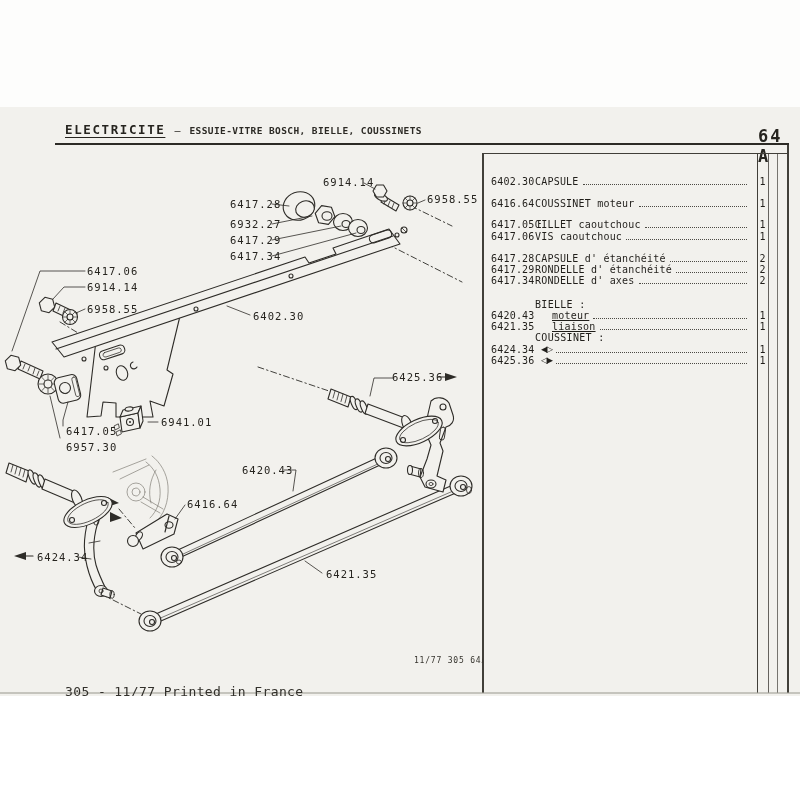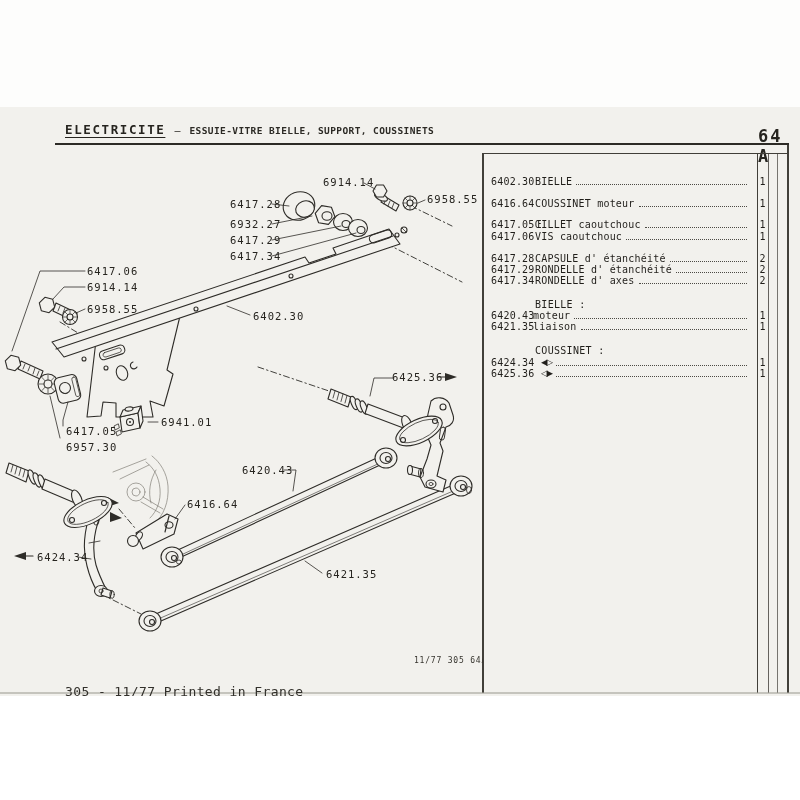--- a/index.html
+++ b/index.html
@@ -17,58 +17,58 @@
 
   .rule{position:absolute;left:55px;top:143px;width:734px;height:2px;background:#2d2b26;}
   .vline{position:absolute;background:#413f39;width:1px;}
   .hline{position:absolute;background:#413f39;height:1px;}
 
   
   .rows{position:absolute;left:491px;top:153px;width:279px;}
   .row{display:flex;height:11px;line-height:11px;font-size:10px;letter-spacing:.2px;color:#201e1a;}
   .row .ref{width:42px;flex:none;}
   .row .desc{flex:none;margin-left:2px;white-space:pre;}
-  .row .desc.ind{margin-left:0;}
+  .row .desc.ind{margin-left:19px;text-decoration:underline;}
   .row .sym{flex:none;margin-left:8px;font-family:"DejaVu Sans",sans-serif;font-size:8.5px;letter-spacing:-1px;}
   .row .leader{flex:1;align-self:flex-end;height:1px;border-bottom:1.6px dotted #4c4a44;margin:0 6px 2px 4px;}
   .row .qty{flex:none;width:15px;text-align:center;margin-left:2px;}
   .row.grp .desc{font-weight:normal;letter-spacing:.3px;}
 
   .printnote{position:absolute;left:65px;top:684px;font-size:13px;letter-spacing:.4px;color:#32302b;}
 
   svg{position:absolute;left:0;top:150px;}
   svg text{fill:#26241f;font-family:"DejaVu Sans Mono",monospace;font-size:10.5px;letter-spacing:1px;}
   text.stamp{font-size:8px;letter-spacing:.8px;fill:#35332d;}
 </style>
 </head>
 <body>
 
 <div class="canvas">
   <div class="scan"></div>
 
   <div class="hdr">
     <span class="section">ELECTRICITE</span>
     <span class="sep">—</span>
-    <span class="sub">ESSUIE-VITRE BIELLE, SUPPORT, COUSSINETS</span>
+    <span class="sub">ESSUIE-VITRE BOSCH, BIELLE, COUSSINETS</span>
   </div>
   <div class="pageref">64 A</div>
 
   <div class="rule"></div>
   <div class="hline" style="left:482px;top:153px;width:305px;"></div>
   <div class="vline" style="left:482px;top:153px;height:540px;width:1.5px;"></div>
   <div class="vline" style="left:757px;top:153px;height:540px;"></div>
   <div class="vline" style="left:768px;top:153px;height:540px;opacity:.8;"></div>
   <div class="vline" style="left:777px;top:153px;height:540px;opacity:.7;"></div>
   <div class="vline" style="left:787px;top:145px;height:548px;width:1.5px;"></div>
   <div class="scan-edge"></div>
 
   <div class="rows">
     <div class="row" style="margin-top:23px">
       <span class="ref">6402.30</span>
-      <span class="desc">BIELLE</span>
+      <span class="desc">CAPSULE</span>
       <span class="leader"></span>
       <span class="qty">1</span>
     </div>
     <div class="row" style="margin-top:11px">
       <span class="ref">6416.64</span>
       <span class="desc">COUSSINET moteur</span>
       <span class="leader"></span>
       <span class="qty">1</span>
     </div>
     <div class="row" style="margin-top:10px">
@@ -110,21 +110,21 @@
       <span class="desc ind">moteur</span>
       <span class="leader"></span>
       <span class="qty">1</span>
     </div>
     <div class="row">
       <span class="ref">6421.35</span>
       <span class="desc ind">liaison</span>
       <span class="leader"></span>
       <span class="qty">1</span>
     </div>
-    <div class="row grp" style="margin-top:13px">
+    <div class="row grp" style="">
       <span class="ref"></span>
       <span class="desc">COUSSINET :</span>
     </div>
     <div class="row" style="margin-top:1px">
       <span class="ref">6424.34</span>
       <span class="sym">◀▷</span>
       <span class="leader"></span>
       <span class="qty">1</span>
     </div>
     <div class="row">

